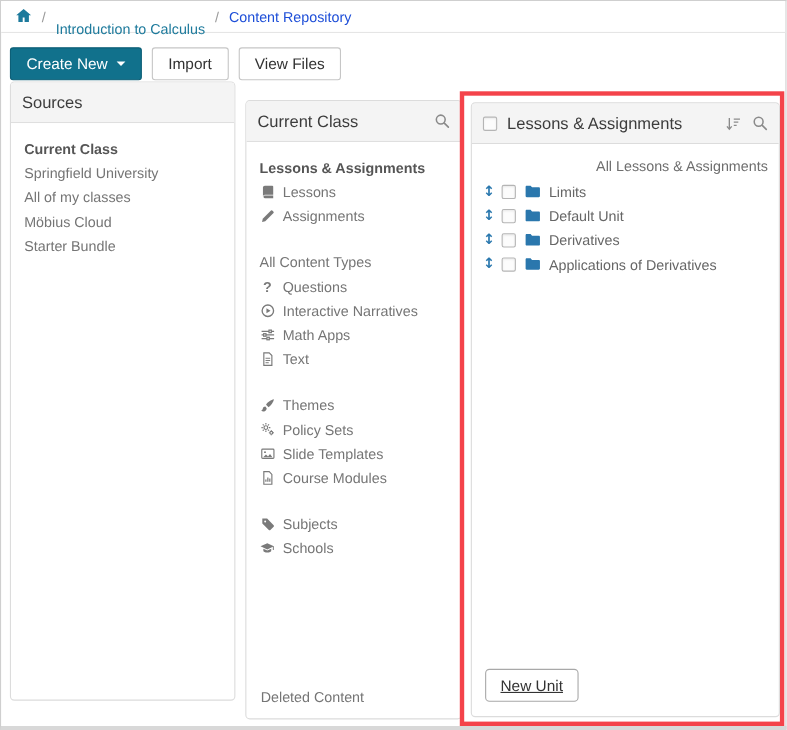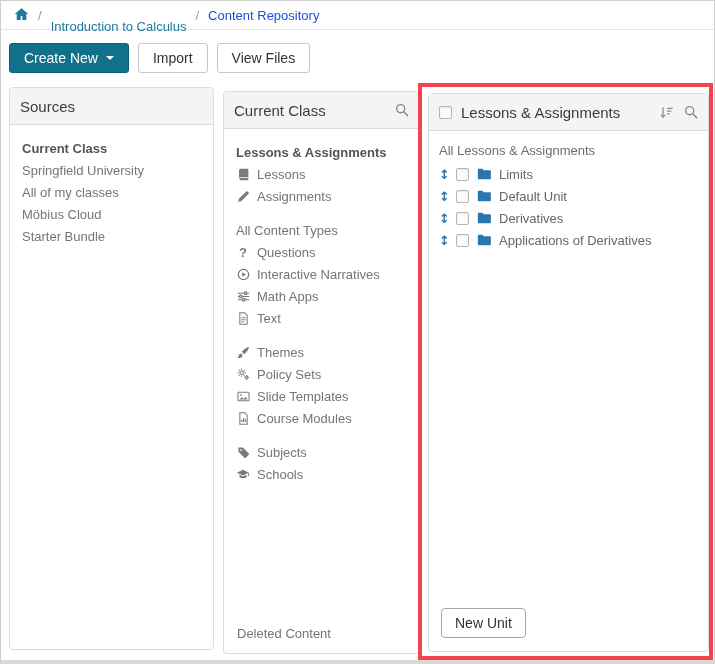--- a/index.html
+++ b/index.html
@@ -25,46 +25,46 @@
            border-top:4px solid #fff; display:inline-block; }
 
   
   .panel { position:absolute; background:#fff; border:1px solid #dcdcdc; border-radius:4px; }
   .panel-hdr { height:37px; background:#f4f4f4; border-bottom:1px solid #dcdcdc;
                border-radius:3px 3px 0 0; display:flex; align-items:center;
                padding:0 10px; font-size:15px; color:#3c3c3c; }
   .hdr-spacer { flex:1; }
   .hdr-ic { color:#8a8a8a; display:inline-flex; margin-left:10px; cursor:pointer; }
 
-  .p-sources { left:8px; top:86px; width:205px; height:563px; }
+  .p-sources { left:8px; top:73px; width:205px; height:563px; }
   .p-current { left:222px; top:90px; width:197px; height:563px; }
 
   .list { padding:12px 12px; font-size:13px; color:#757575; }
   .row { display:flex; align-items:center; gap:7px; height:22px; cursor:pointer; }
   .row.bold { color:#555; font-weight:bold; cursor:default; }
-  .row.gap { margin-top:12px; }
+  .row.gap { margin-top:20px; }
   .ic { display:inline-flex; width:14px; justify-content:center; color:#7a7a7a; flex:none; }
   .qmark { font-weight:bold; font-size:13px; color:#7a7a7a; }
   .deleted { position:absolute; left:13px; bottom:12px; font-size:13px; color:#757575; cursor:pointer; }
 
   
   .red-box { position:absolute; left:417px; top:82px; width:295px; height:577px;
              border:4px solid #f4434a; }
   .p-lessons { left:6px; top:6px; width:281px; height:559px; }
   .cb { width:13px; height:13px; border:1px solid #b5b5b5; border-radius:2px;
         background:#fcfcfc; box-shadow:inset 0 1px 2px rgba(0,0,0,.08); display:inline-block;
         cursor:pointer; flex:none; }
   .p-lessons .panel-hdr .cb { margin-right:9px; }
-  .sub-label { padding:12px 10px 5px; font-size:13px; color:#6e6e6e; }
+  .sub-label { padding:12px 10px 5px; font-size:13px; color:#6e6e6e;text-align:right; }
   .unit-row { display:flex; align-items:center; gap:8px; height:22px; padding:0 10px; font-size:13px; color:#666; }
   .handle { font-family:"DejaVu Sans",sans-serif; color:#2a78ae; font-weight:bold;
             font-size:13px; width:9px; cursor:grab; flex:none; line-height:1; }
   .folder-ic { display:inline-flex; flex:none; }
   .new-unit { position:absolute; left:12px; bottom:13px; padding:6px 13px; font-size:14px;
-              border:1px solid #a8a8a8; border-radius:4px; }
+              border:1px solid #a8a8a8; border-radius:4px;text-decoration:underline; }
   svg { display:block; }
 </style>
 </head>
 <body>
 
 <div class="screen">
 
   <div class="breadcrumb">
     <span class="home-ic">
       <svg width="15" height="15" viewBox="0 0 16 16" fill="#1d7a9c">

